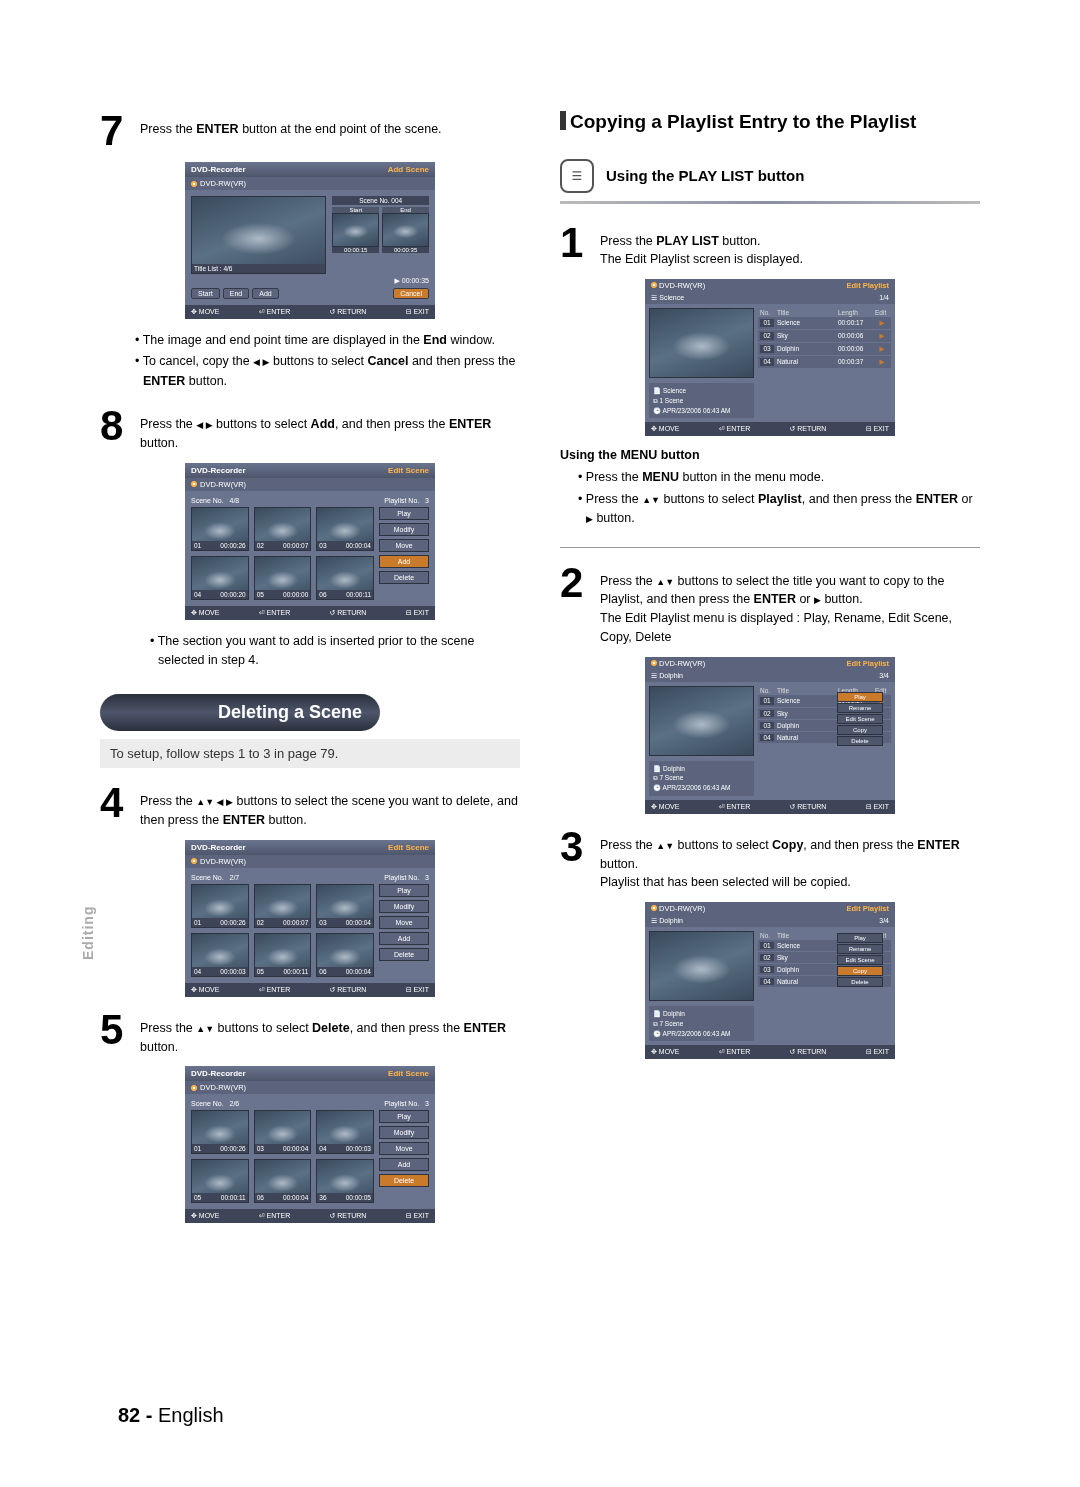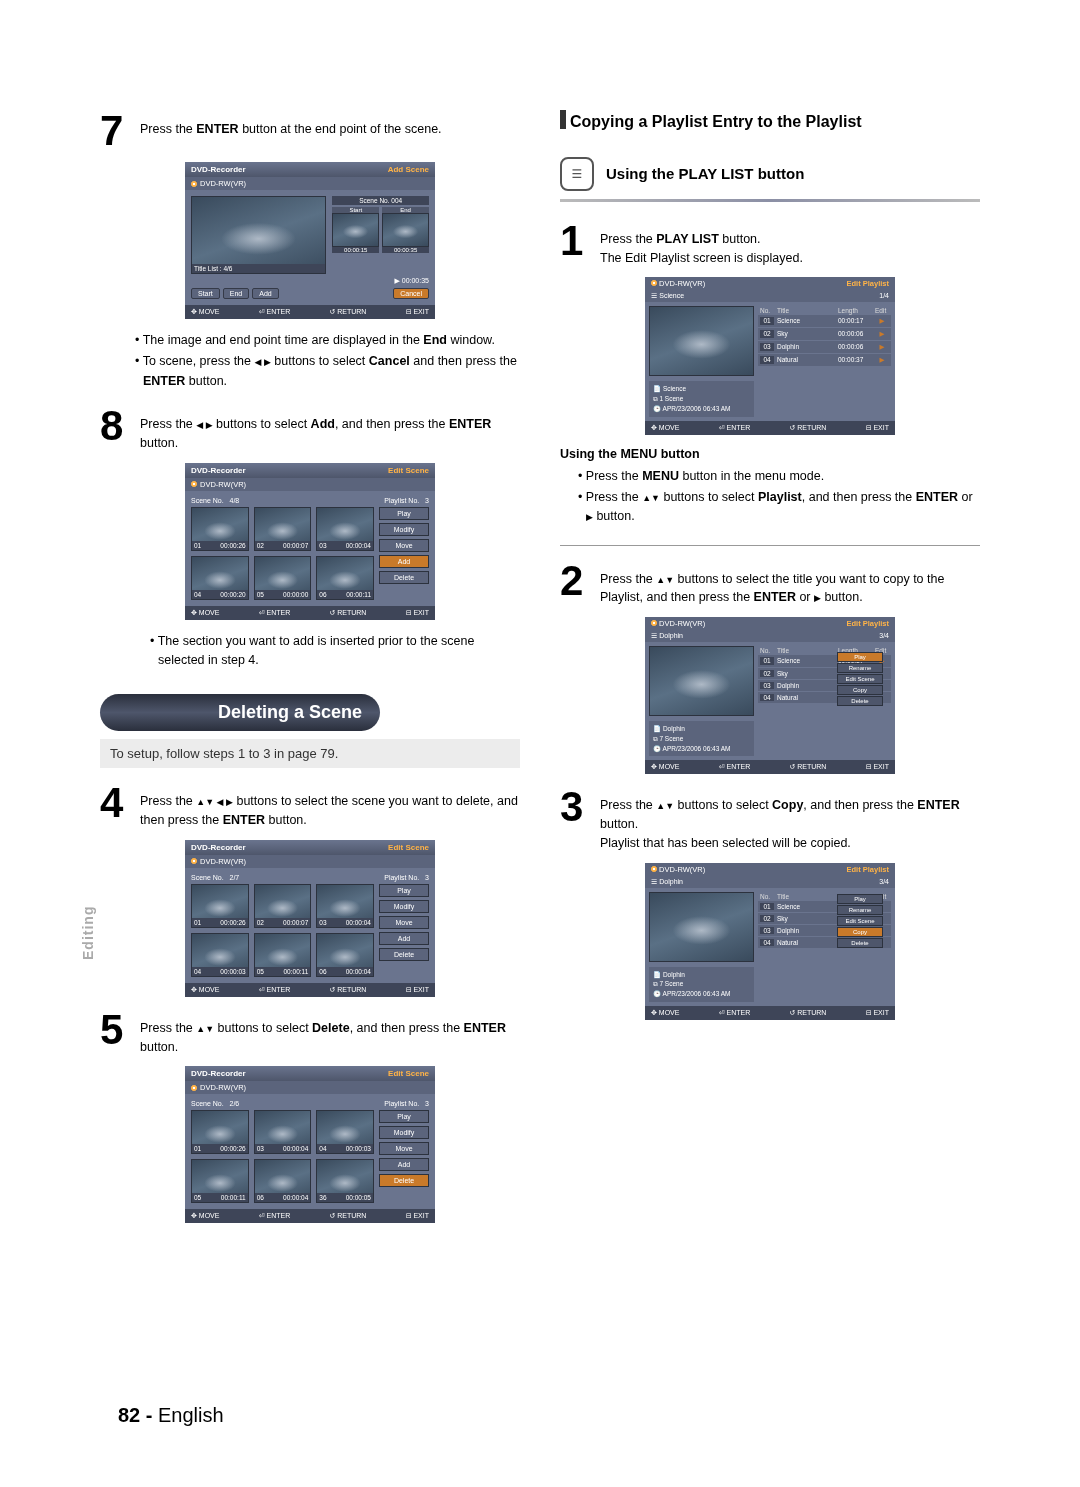--- a/index.html
+++ b/index.html
@@ -80,21 +80,21 @@
   }
   .setup-line {
     background: #ececec;
     font-size: 13px;
     padding: 7px 10px;
     margin-bottom: 14px;
     color: #333;
   }
 
   .right-head {
-    font-size: 16px;
+    font-size: 19px;
     font-weight: bold;
     line-height: 1.3;
     margin-bottom: 24px;
   }
   .right-head .accent {
     display: inline-block;
     width: 6px;
     height: 19px;
     background: #333;
     vertical-align: -2px;
@@ -334,21 +334,21 @@
       <div class="osd-foot">
         <span>✥ <span>MOVE</span></span>
         <span>⏎ <span>ENTER</span></span>
         <span>↺ <span>RETURN</span></span>
         <span>⊟ <span>EXIT</span></span>
       </div>
     </div>
 
     <ul class="bullet-list">
       <li><span>The image and end point time are displayed in the </span><span class="bold">End</span><span> window.</span></li>
-      <li><span>To scene, press the </span><span class="nav-glyph">◀ ▶</span><span> buttons to select </span><span class="bold">Cancel</span><span> and then press the </span><span class="bold">ENTER</span><span> button.</span></li>
+      <li><span>To cancel, copy the </span><span class="nav-glyph">◀ ▶</span><span> buttons to select </span><span class="bold">Cancel</span><span> and then press the </span><span class="bold">ENTER</span><span> button.</span></li>
     </ul>
 
     
     <div class="step-row">
       <div class="step-num">8</div>
       <div class="step-text">
         <span>Press the </span><span class="nav-glyph">◀ ▶</span><span> buttons to select </span><span class="bold">Add</span><span>, and then press the </span><span class="bold">ENTER</span><span> button.</span>
       </div>
     </div>
 
@@ -675,20 +675,21 @@
     <ul class="sub-bullets">
       <li><span>Press the </span><span class="bold">MENU</span><span> button in the menu mode.</span></li>
       <li><span>Press the </span><span class="nav-glyph">▲▼</span><span> buttons to select </span><span class="bold">Playlist</span><span>, and then press the </span><span class="bold">ENTER</span><span> or </span><span class="nav-glyph">▶</span><span> button.</span></li>
     </ul>
     <div style="border-top:1px solid #999; margin:0 0 14px 0;"></div>
 
     <div class="step-row">
       <div class="step-num">2</div>
       <div class="step-text">
         <span>Press the </span><span class="nav-glyph">▲▼</span><span> buttons to select the title you want to copy to the Playlist, and then press the </span><span class="bold">ENTER</span><span> or </span><span class="nav-glyph">▶</span><span> button.</span><br>
+        <span>The Edit Playlist menu is displayed : Play, Rename, Edit Scene, Copy, Delete</span>
       </div>
     </div>
 
     <div class="osd">
       <div class="osd-sub" style="justify-content:space-between;">
           <span><span class="disc-icon"></span> <span>DVD-RW(VR)</span></span>
           <span style="color:#ffb347;font-weight:bold;">Edit Playlist</span>
         </div>
       <div class="ep-subtitle">
           <span>☰ <span>Dolphin</span></span>

